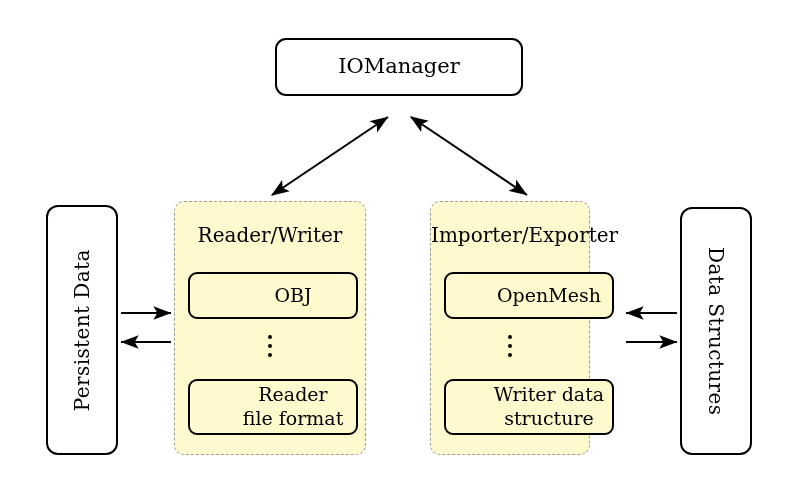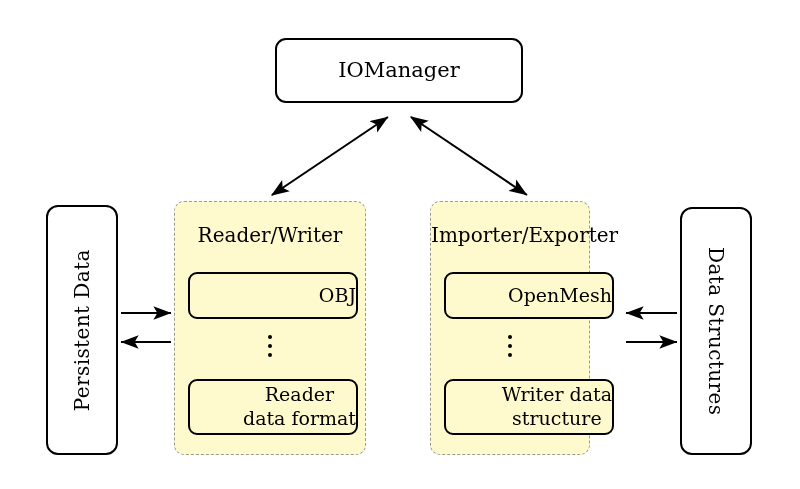--- a/index.html
+++ b/index.html
@@ -30,21 +30,21 @@
     justify-content: center;
     text-align: center;
     line-height: 1.22;
   }
 
   
   .manager-box {
     left: 275px;
     top: 38px;
     width: 248px;
-    height: 65px;
+    height: 58px;
     border: 2px solid #000000;
     border-radius: 11px;
     background: #ffffff;
     font-size: 21px;
   }
 
   
   .side-box {
     border: 2.5px solid #000000;
     border-radius: 12px;
@@ -84,21 +84,21 @@
 
   
   .leaf {
     position: absolute;
     box-sizing: border-box;
     border: 2.6px solid #000000;
     border-radius: 9px;
     background: #fffacd;
     display: flex;
     align-items: center;
-    justify-content: flex-end;
+    justify-content: center;
     text-align: center;
     font-size: 19px;
     line-height: 1.25;
     padding-left: 40px;
   }
   .leaf.top    { left: 13px; top: 70px;  width: 170px; height: 47px; }
   .leaf.bottom { left: 13px; top: 177px; width: 170px; height: 56px; }
 
   
   .vdots {
@@ -184,21 +184,21 @@
 
     <div class="vdots">
       <span></span>
       <span></span>
       <span></span>
     </div>
 
     <div class="leaf bottom">
       <span>
         <span>Reader</span><br>
-        <span>data format</span>
+        <span>file format</span>
       </span>
     </div>
   </div>
 
   <div class="group right">
     <div class="group-title">Importer/Exporter</div>
 
     <div class="leaf top">
       <span>OpenMesh</span>
     </div>

